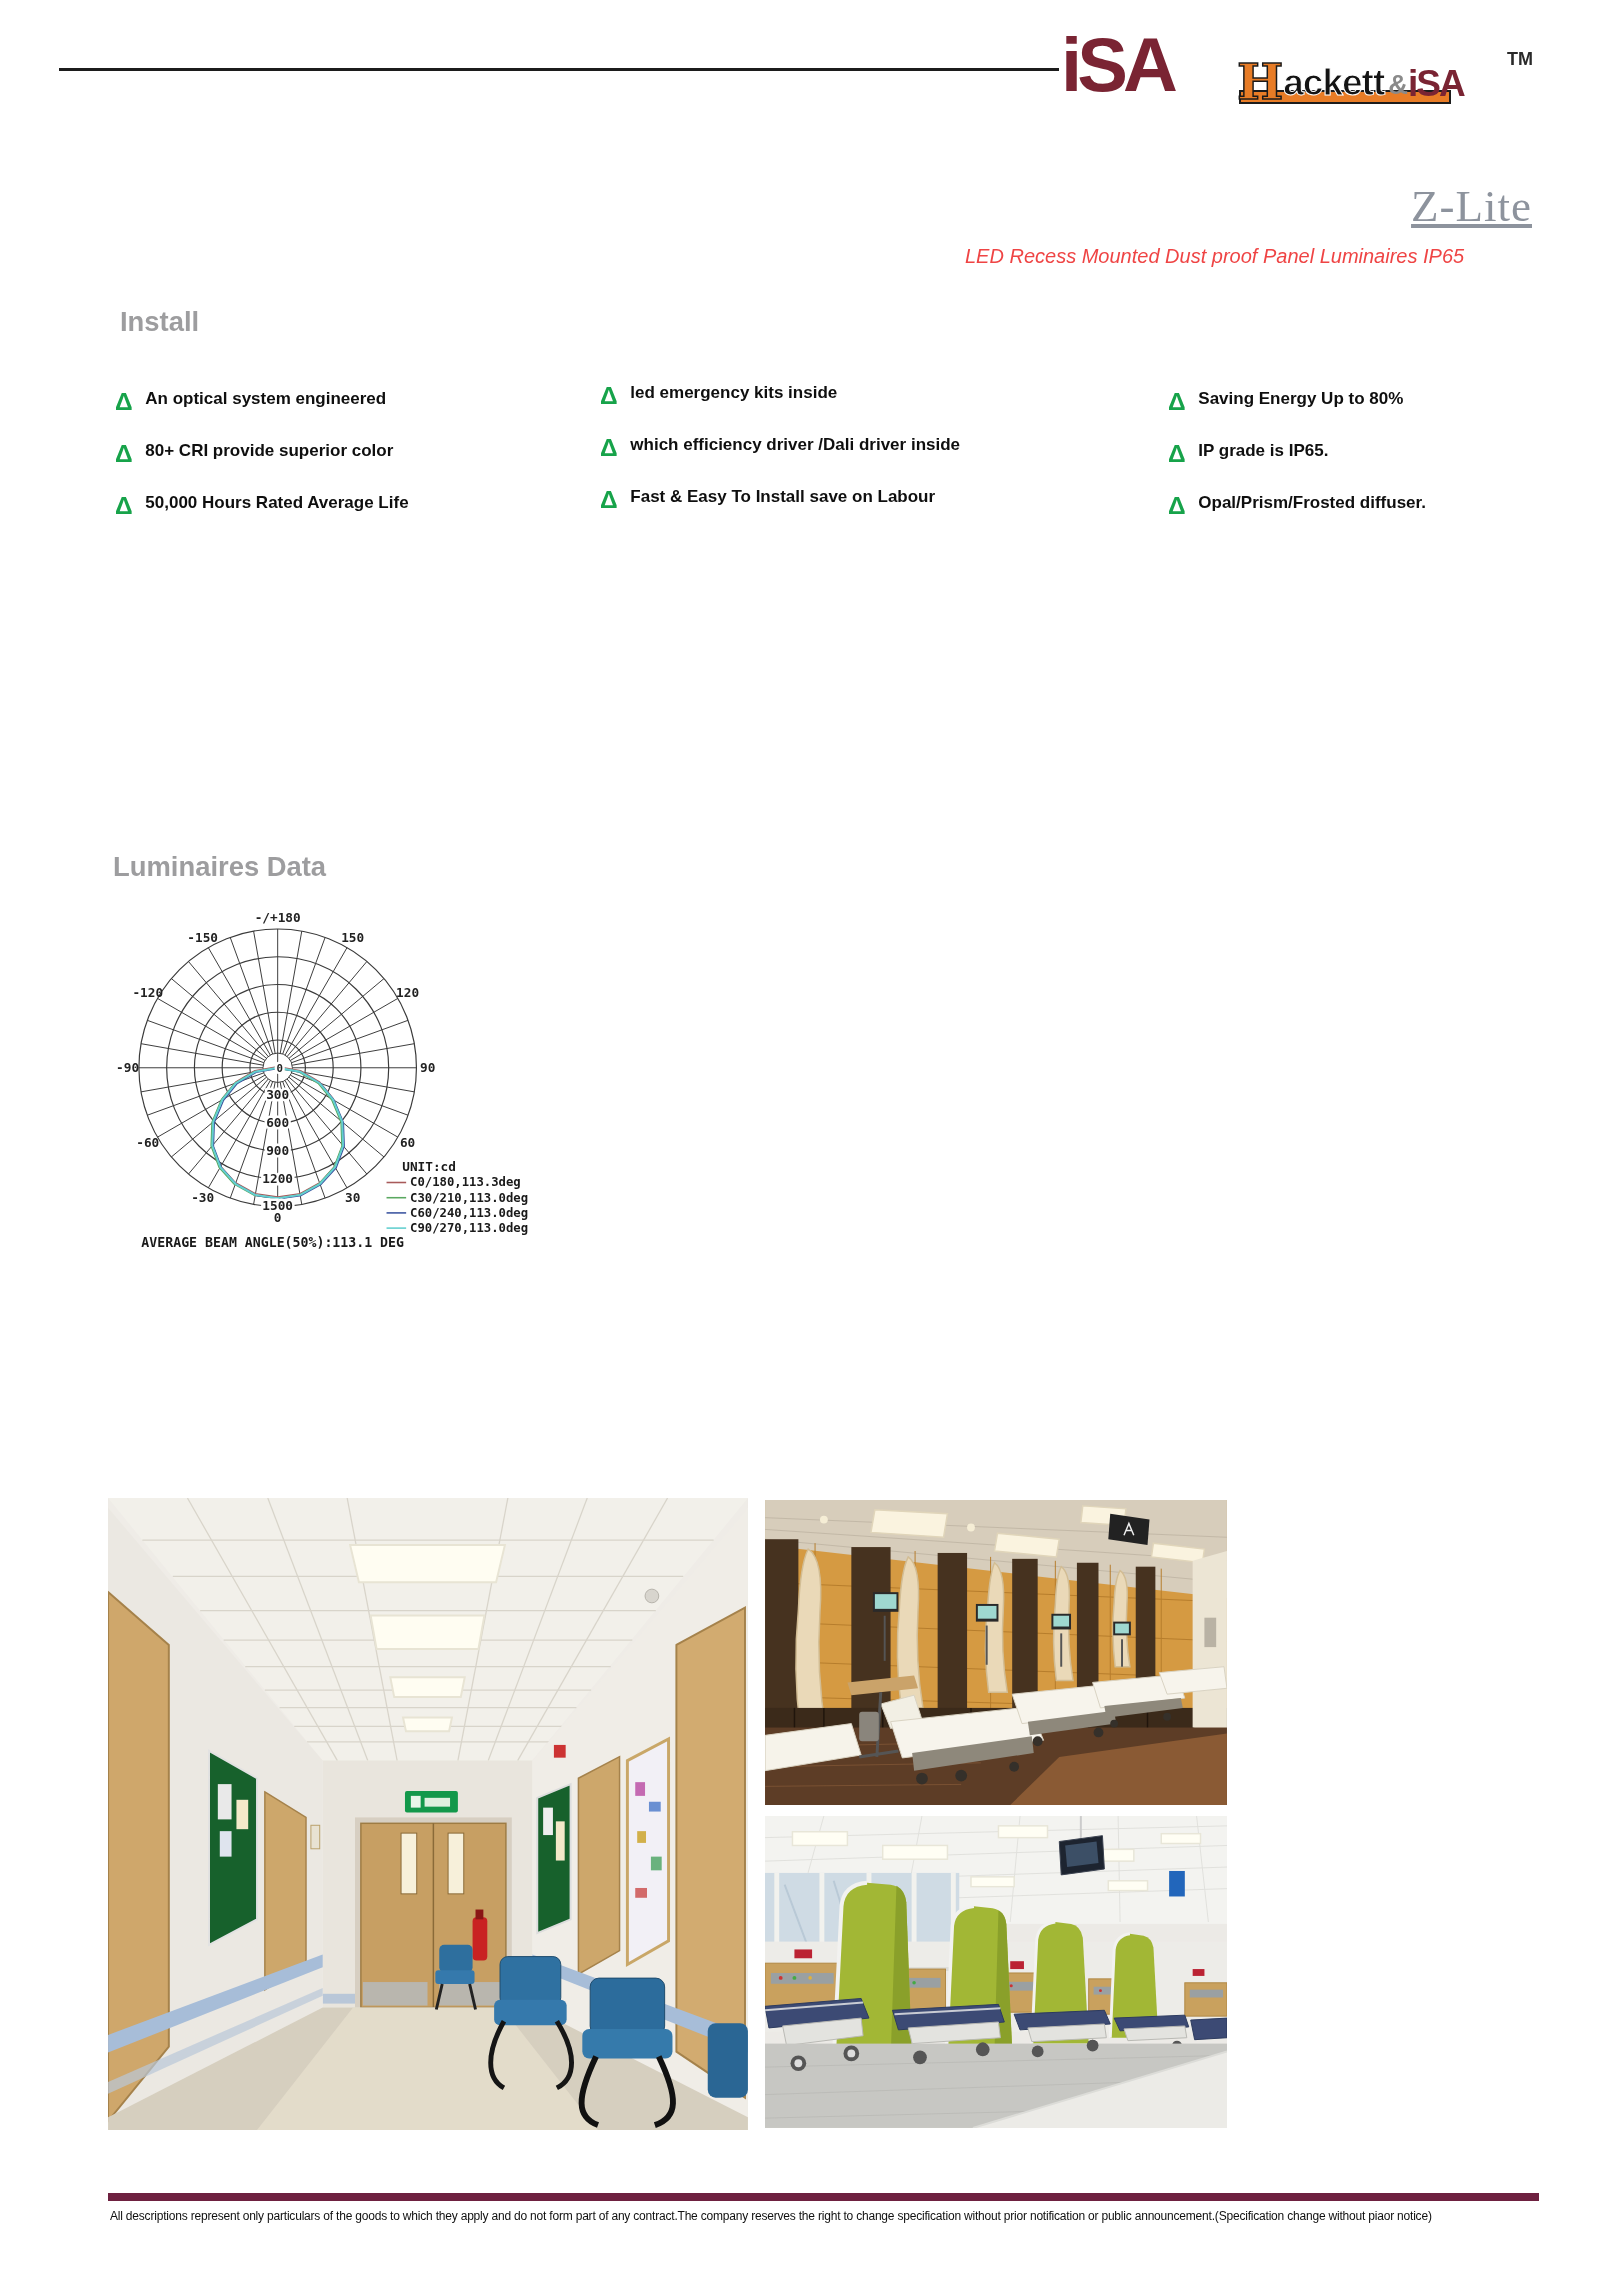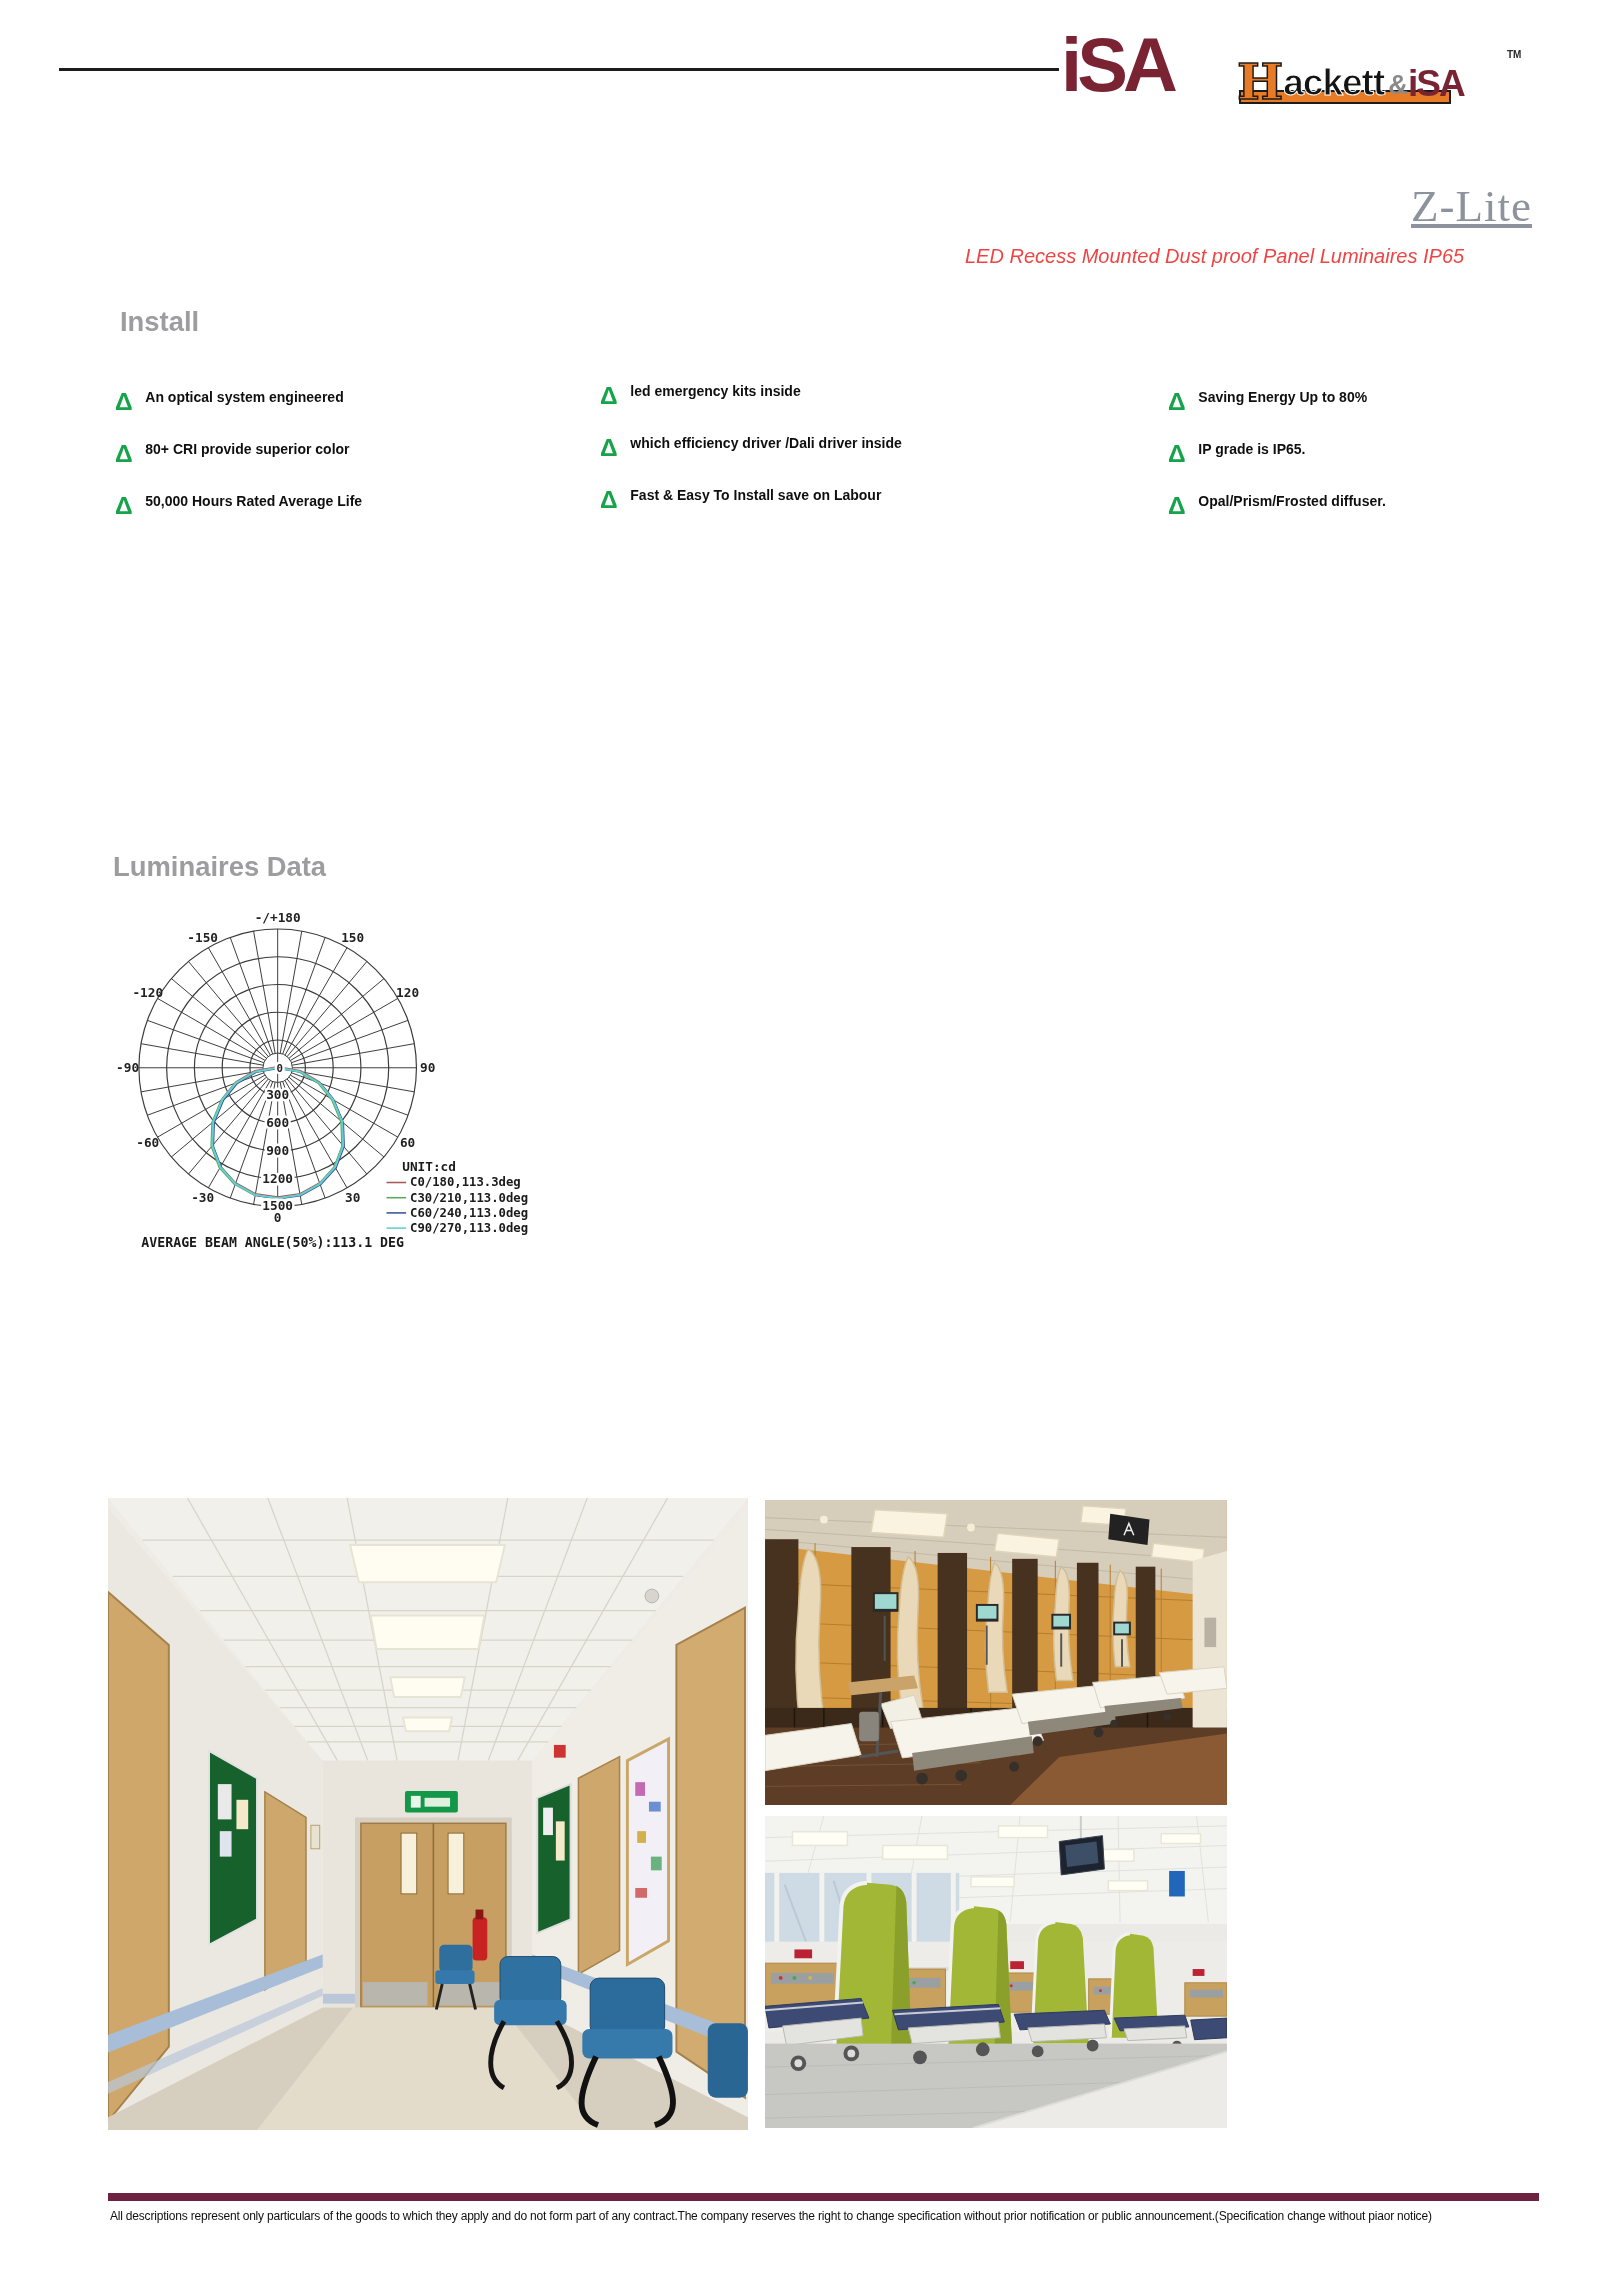--- a/index.html
+++ b/index.html
@@ -13,33 +13,33 @@
              color:#7a2433;line-height:1;}
   #hackett-logo{left:1237px;top:59px;height:49px;white-space:nowrap;}
   #hackett-logo .bar{position:absolute;left:2px;bottom:3.9px;width:208px;height:9.8px;
              background:#e87c26;border:2px solid #1c1c1c;}
   #hackett-logo .h{position:relative;font-family:"DejaVu Serif",serif;font-size:49px;font-weight:700;
              color:#e87c26;-webkit-text-stroke:1.5px #1a1a1a;line-height:47px;vertical-align:bottom;}
   #hackett-logo .ackett{position:relative;font-size:37px;font-weight:900;color:#141414;
              -webkit-text-stroke:1px #fff;letter-spacing:-1px;line-height:47px;vertical-align:bottom;}
   #hackett-logo .amp{position:relative;font-size:27.4px;font-weight:800;color:#8a8a8a;line-height:43px;vertical-align:bottom;margin-left:3.9px;}
   #hackett-logo .isa2{position:relative;font-size:37px;font-weight:800;color:#7a2433;letter-spacing:-2px;line-height:45px;vertical-align:bottom;}
-  #hackett-tm{left:1507px;top:49px;font-size:10px;font-weight:700;color:#2a2a2a;}
+  #hackett-tm{left:1507px;top:49px;font-size:18px;font-weight:700;color:#2a2a2a;}
 
   #product-name{left:1078px;top:180px;width:454px;text-align:right;
         font-family:"Liberation Serif",serif;font-size:45px;color:#8d939d;letter-spacing:1px;text-decoration:underline;}
   #subtitle{left:965px;top:243px;width:568px;font-style:italic;font-size:20px;
         line-height:1.38;color:#ef4444;}
 
   
   #features-heading{left:120px;top:306px;font-size:27.4px;font-weight:700;color:#9d9d9f;}
   .feat-col{display:flex;flex-direction:column;}
   .feat-row{display:flex;align-items:flex-start;height:52px;}
   .tri{color:#17a34a;font-size:24.5px;font-weight:700;line-height:1;margin-right:12.7px;}
-  .feat-text{font-size:14px;font-weight:700;color:#0f0f0f;line-height:1.1;}
+  .feat-text{font-size:17px;font-weight:700;color:#0f0f0f;line-height:1.1;}
   #feat-col-1{left:115px;top:390px;width:470px;}
   #feat-col-2{left:600px;top:384px;width:549px;}
   #feat-col-3{left:1168px;top:390px;width:412px;}
 
   
   #photometric-heading{left:113px;top:851px;font-size:27.4px;font-weight:700;color:#9d9d9f;}
   #polar-wrap{left:57px;top:904px;width:510px;height:355px;}
 
   
   .photo{overflow:hidden;background:#ddd;}

